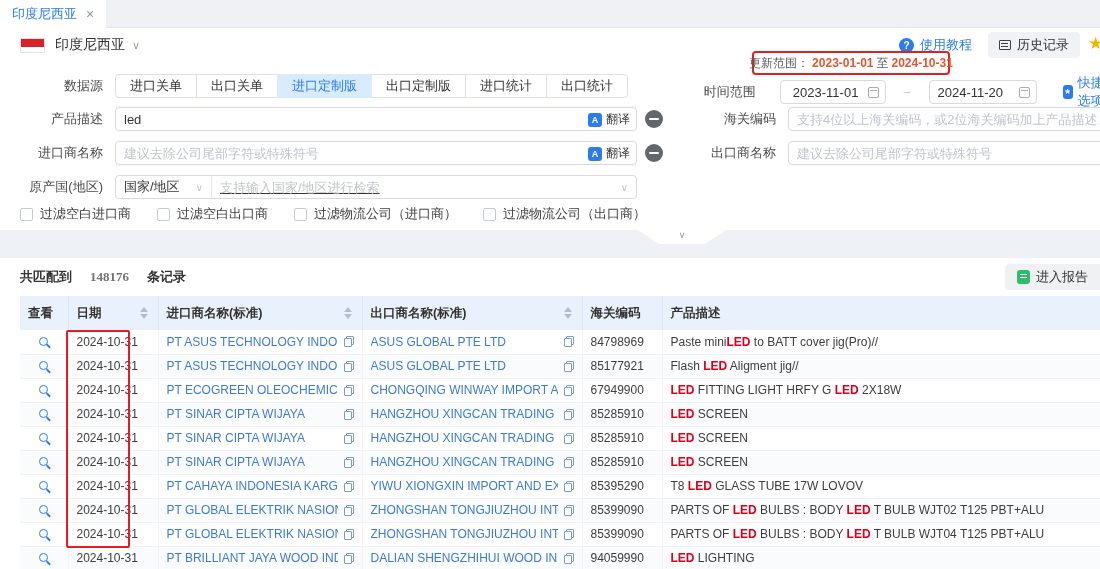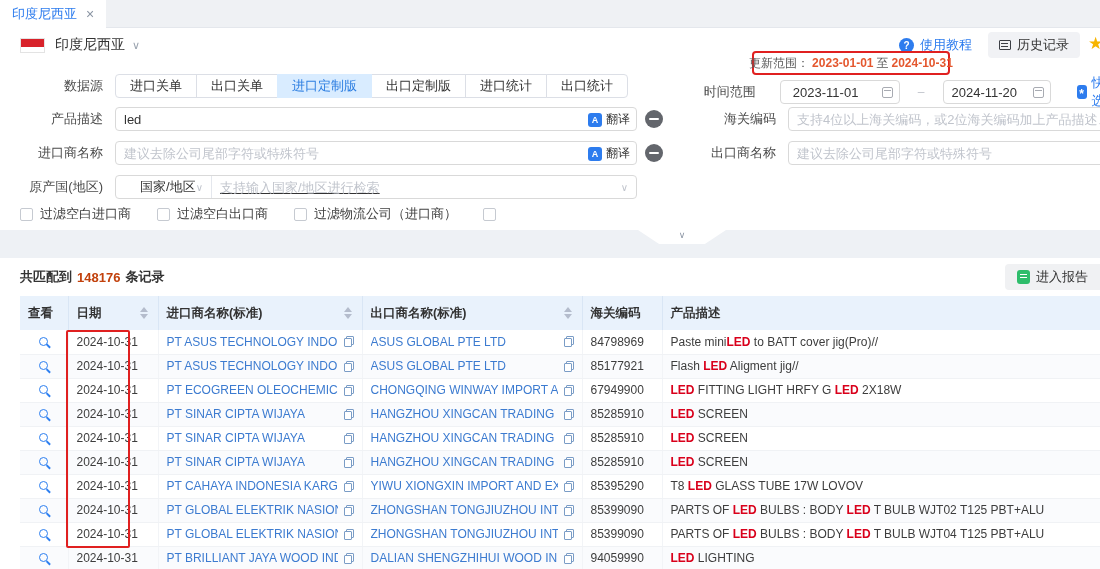--- a/index.html
+++ b/index.html
@@ -51,38 +51,38 @@
   .circle-ic::after { content:""; position:absolute; left:4px; top:8px; width:10px; height:1.6px; background:#fff; border-radius:1px; }
 
   .datebox { position:relative; display:inline-flex; align-items:center; }
   .cal-ic { position:absolute; right:7px; width:11px; height:11px; border:1px solid #a8abb2; border-radius:2px; }
   .cal-ic::before { content:""; position:absolute; left:1px; top:2.5px; width:7px; height:1px; background:#a8abb2; }
   .dash { color:#c0c4cc; margin:0 6px; }
   .quick { display:inline-flex; align-items:center; gap:5px; margin-left:14px; color:#2d7cee; font-size:13px; cursor:pointer; }
   .quick-ic { width:14px; height:14px; border-radius:3px; background:#2d7cee; color:#fff; font-weight:bold; font-size:12px; display:inline-flex; align-items:center; justify-content:center; line-height:1; padding-top:3px; }
 
   .origin-combo { width:522px; height:24px; border:1px solid #d9d9d9; border-radius:4px; display:flex; align-items:center; }
-  .origin-select { width:96px; height:100%; border-right:1px solid #e4e7ed; display:flex; align-items:center; justify-content:flex-end; padding:0 8px; font-size:13px; color:#333; cursor:pointer; }
+  .origin-select { width:96px; height:100%; border-right:1px solid #e4e7ed; display:flex; align-items:center; justify-content:space-between; padding:0 8px; font-size:13px; color:#333; cursor:pointer; }
   .origin-select .c, .origin-caret { color:#c0c4cc; font-size:10px; }
   .origin-input { flex:1; border:none; outline:none; font-size:13px; padding:0 8px; color:#333; font-family:inherit;text-decoration:underline; }
   .origin-input::placeholder { color:#c0c4cc; }
   .origin-caret { padding-right:8px; }
 
   .checks { display:flex; gap:26px; }
   .check-item { display:inline-flex; align-items:center; gap:7px; font-size:13px; color:#3f3f3f; cursor:pointer; }
   .cb { width:13px; height:13px; border:1px solid #c6cad1; border-radius:2px; background:#fff; flex:none; }
 
   
   .graybar { position:absolute; left:0; top:230px; width:1100px; height:28px; background:#eef1f5; }
   .notch { position:absolute; left:638px; top:230px; width:88px; height:14px; background:#fff; clip-path:polygon(0 0,100% 0,76% 100%,24% 100%); display:flex; align-items:flex-start; justify-content:center; color:#8a94a3; font-size:9px; cursor:pointer; }
 
   
   .results { position:absolute; left:0; top:258px; width:1100px; height:311px; background:#fff; }
   .summary { display:flex; align-items:center; height:38px; padding:0 0 0 20px; font-size:13px; font-weight:bold; color:#333; }
-  .summary .cnt { color:#c2410c; margin:0 5px; }
+  .summary .cnt { color:#737373; margin:0 18px;font-family:Liberation Serif, serif; }
   .report-btn { position:absolute; right:0; top:6px; display:inline-flex; align-items:center; gap:6px; height:26px; padding:12px 12px; background:#f0f1f3; border:none; border-radius:4px 0 0 4px; font-size:13px; color:#333; cursor:pointer; }
   .rep-ic { position:relative; width:13px; height:14px; background:#2ebd6b; border-radius:3px; }
   .rep-ic::after { content:""; position:absolute; left:3px; top:4px; width:7px; height:1.4px; background:#fff; box-shadow:0 3px 0 #fff; }
 
   table.grid { position:absolute; left:20px; top:38px; width:1115px; border-collapse:collapse; table-layout:fixed; }
   .grid th { height:34px; background:#e9f2fc; font-size:12.5px; color:#333; text-align:left; font-weight:bold; border-right:1px solid #d9e6f5; padding:0 8px; }
   .grid th:last-child { border-right:none; }
   .grid th .thwrap { display:flex; align-items:center; justify-content:space-between; }
   .sorter { display:inline-flex; flex-direction:column; gap:2px; cursor:pointer; padding-right:2px; }
   .sorter i { width:0; height:0; border-left:4px solid transparent; border-right:4px solid transparent; display:block; }
@@ -149,21 +149,21 @@
           <button class="src-tab active">进口定制版</button>
           <button class="src-tab">出口定制版</button>
           <button class="src-tab">进口统计</button>
           <button class="src-tab">出口统计</button>
         </div>
     </div>
 
     <div class="frow" style="left:700px; top:12px;gap:12px;">
       <span class="flabel r">时间范围</span>
       <span class="datebox">
-        <input class="inp" style="width: 120px; padding-right: 24px; padding-left: 12px;" value="2023-11-01">
+        <input class="inp" style="width: 106px; padding-right: 24px; padding-left: 12px;" value="2023-11-01">
         <span class="cal-ic"></span>
       </span>
       <span class="dash">–</span>
       <span class="datebox">
         <input class="inp" style="width: 108px; " value="2024-11-20">
         <span class="cal-ic"></span>
       </span>
       <span class="quick">
         <span class="quick-ic">*</span>
         <span>快捷选项</span>
@@ -224,20 +224,21 @@
         <span class="check-item">
           <span class="cb"></span>
           <span>过滤空白出口商</span>
         </span>
         <span class="check-item">
           <span class="cb"></span>
           <span>过滤物流公司（进口商）</span>
         </span>
         <span class="check-item">
           <span class="cb"></span>
+          <span>过滤物流公司（出口商）</span>
         </span>
       </div>
   </div>
 
   <div class="graybar"></div>
   <div class="notch">
     <span>∨</span>
   </div>
 
   <div class="results">

